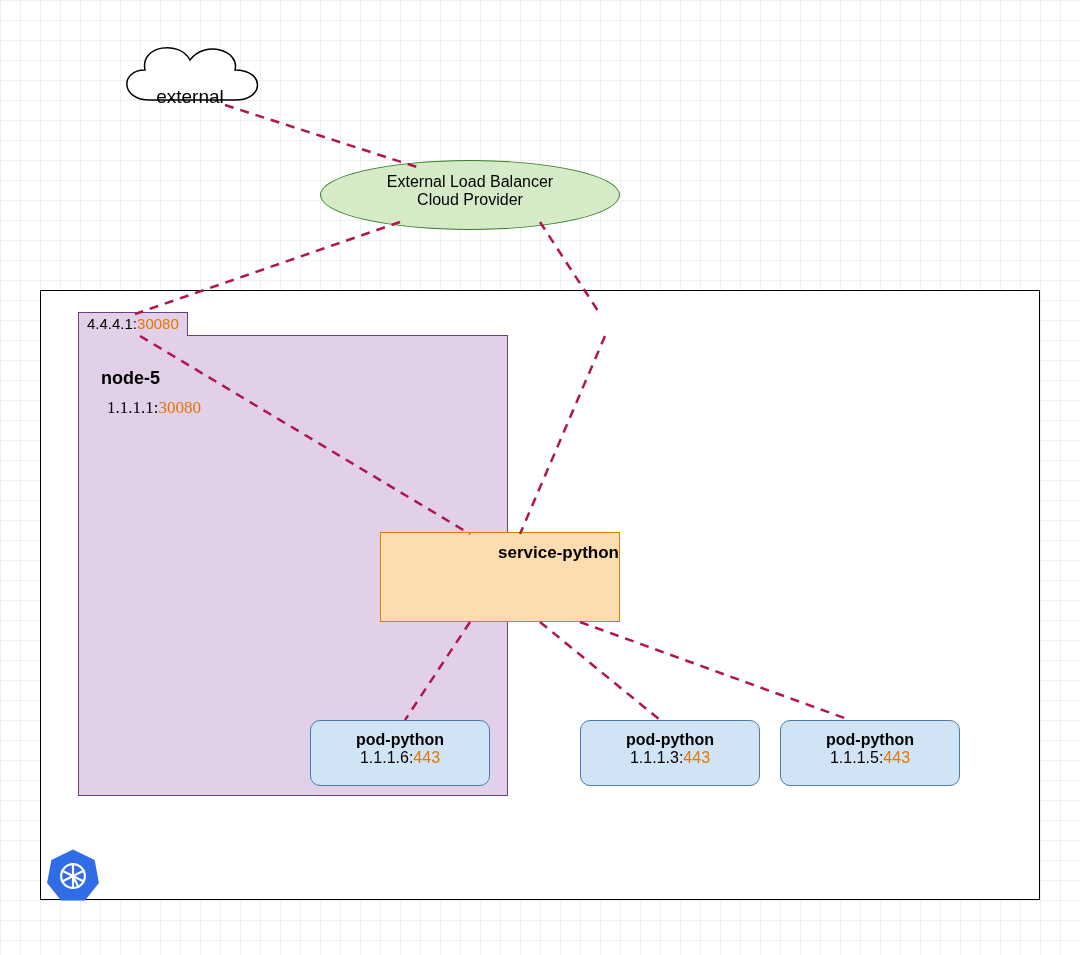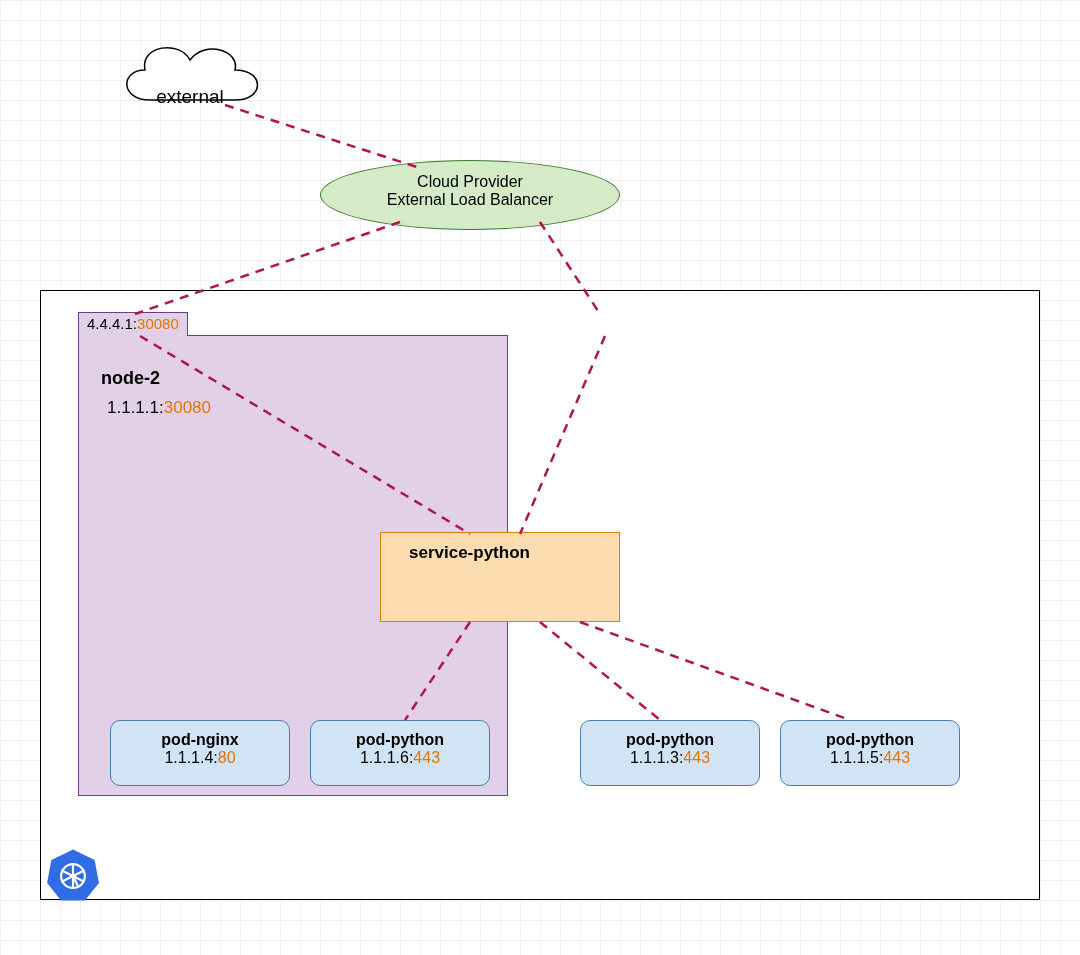--- a/index.html
+++ b/index.html
@@ -75,30 +75,31 @@
     top: 32px;
     left: 22px;
     font-size: 18px;
     font-weight: 700;
   }
   .node-ip {
     position: absolute;
     top: 62px;
     left: 28px;
     font-size: 17px;
+    font-family: Liberation Serif, serif;
   }
   .service-box {
     position: absolute;
     left: 380px;
     top: 532px;
     width: 240px;
     height: 90px;
     background: #fdddb0;
     border: 1.5px solid #d68100;
-    text-align: left;
+    text-align: right;
     padding-top: 10px;
     font-size: 17px;
     z-index: 6;
     padding-left: 28px;
   }
   .service-title { font-weight: 700; }
   .pod {
     position: absolute;
     width: 180px;
     height: 66px;
@@ -164,47 +165,41 @@
 <div class="canvas">
 
   <div class="cloud">
     <svg width="160" height="90" viewBox="0 0 160 90">
       <path d="M40 70 C10 70 10 40 35 40 C30 15 70 10 80 30 C95 10 130 20 125 40 C155 40 155 70 125 70 Z" fill="#fff" stroke="#000" stroke-width="1.5"></path>
     </svg>
     <div class="cloud-label">external</div>
   </div>
 
   <div class="ellipse">
+    <div>External Load Balancer</div>
     <div>Cloud Provider</div>
-    <div>External Load Balancer</div>
   </div>
 
   <div class="box cluster-box"></div>
 
   <div class="node-box node1">
     <div class="node-tab">
       <span>4.4.4.1:</span><span class="port">30080</span>
     </div>
-    <div class="node-title">node-2</div>
+    <div class="node-title">node-5</div>
     <div class="node-ip">
       <span>1.1.1.1:</span><span class="port">30080</span>
     </div>
   </div>
 
 
   <div class="service-box">
     <div class="service-title">service-python</div>
   </div>
 
-  <div class="pod pod1">
-    <div class="pod-title">pod-nginx</div>
-    <div>
-      <span>1.1.1.4:</span><span class="port">80</span>
-    </div>
-  </div>
   <div class="pod pod2">
     <div class="pod-title">pod-python</div>
     <div>
       <span>1.1.1.6:</span><span class="port">443</span>
     </div>
   </div>
   <div class="pod pod3">
     <div class="pod-title">pod-python</div>
     <div>
       <span>1.1.1.3:</span><span class="port">443</span>

